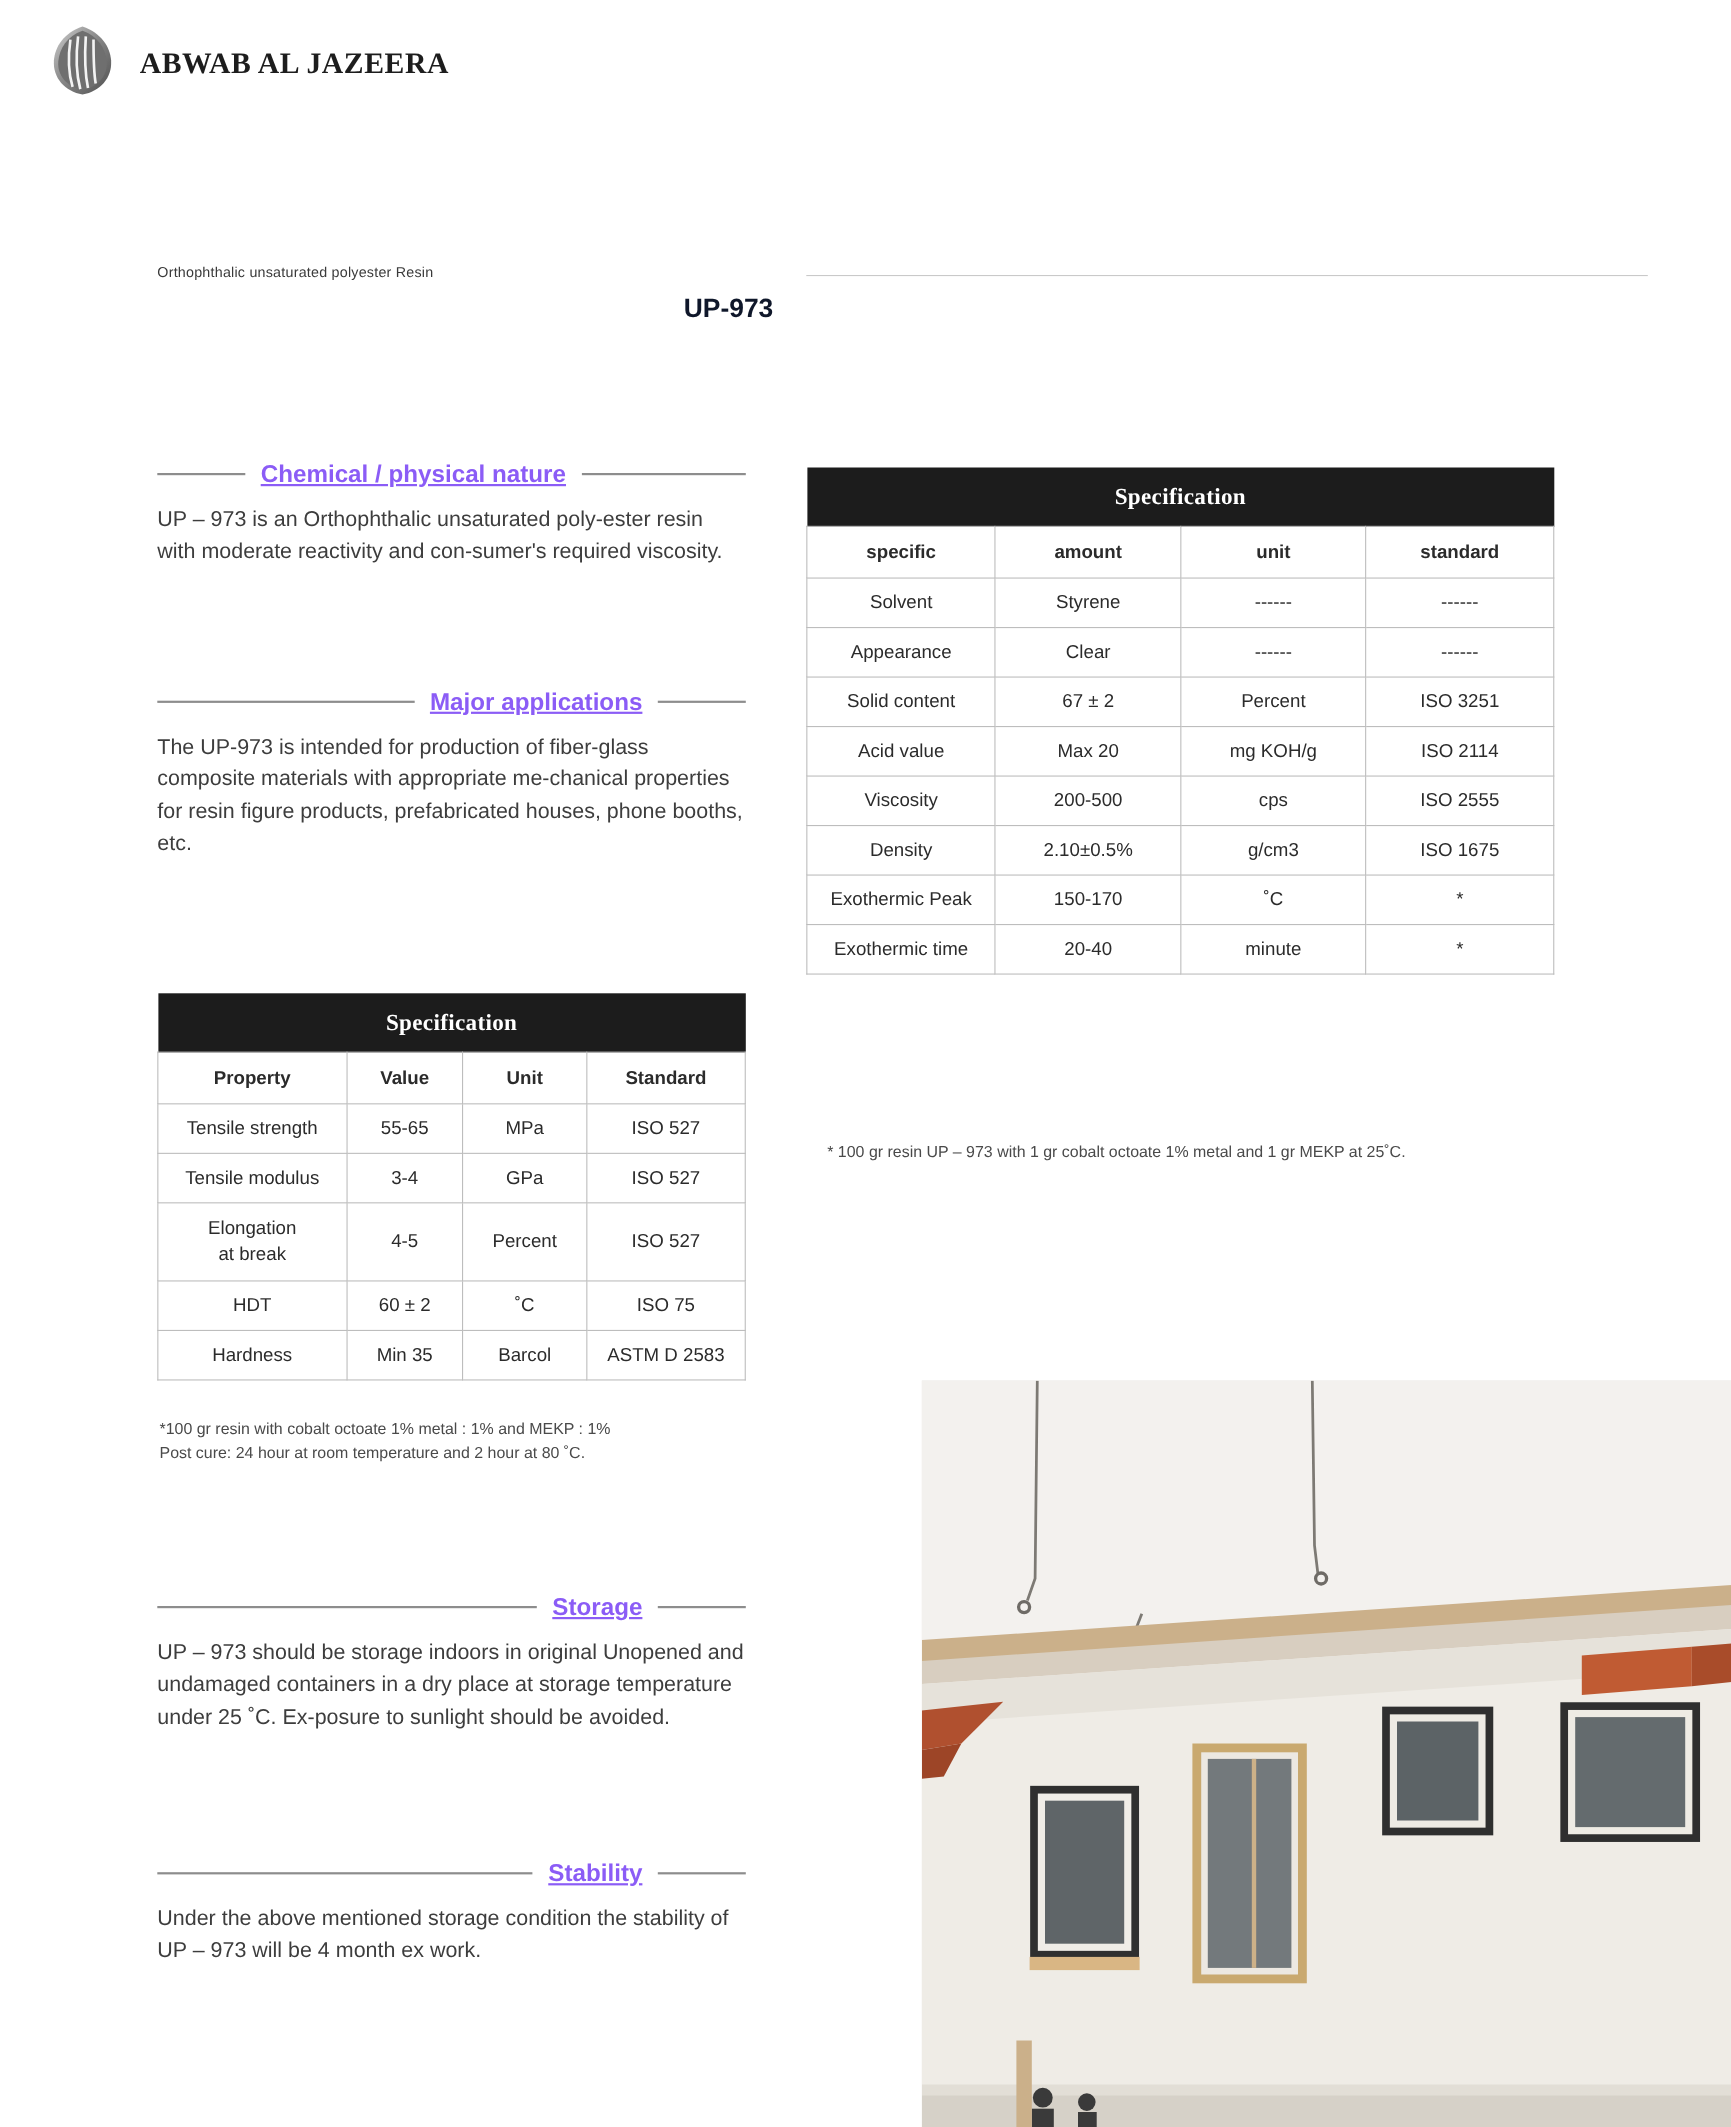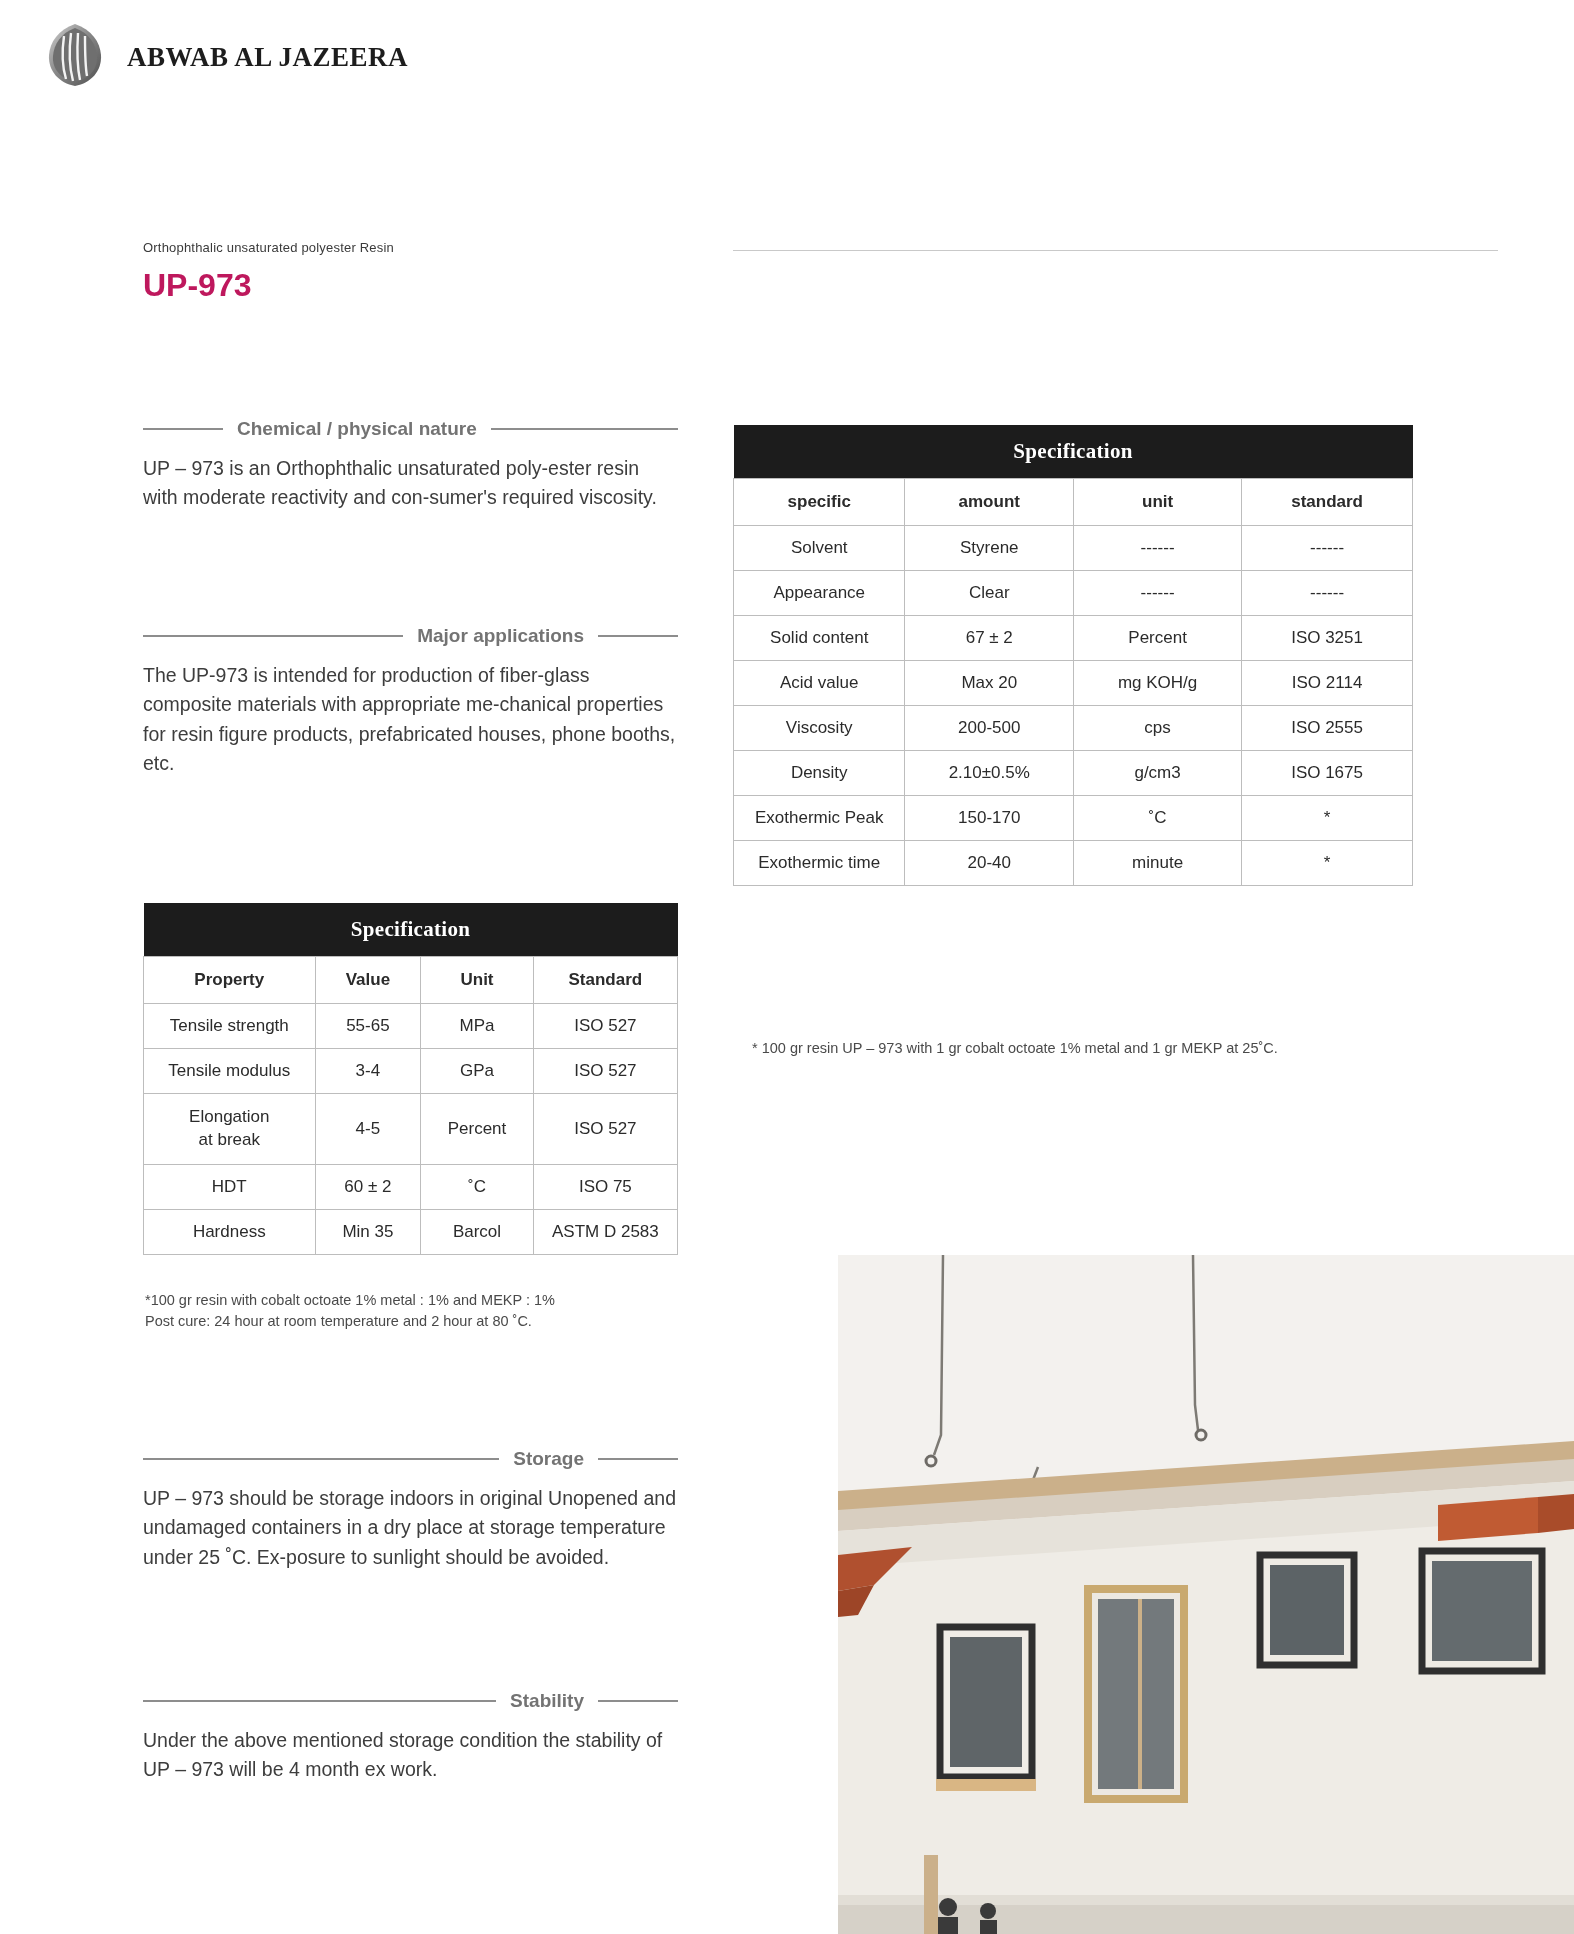--- a/index.html
+++ b/index.html
@@ -50,23 +50,24 @@
     top: 240px;
     width: 560px;
   }
   .product-subtitle {
     font-size: 13px;
     color: #3a3a3a;
     letter-spacing: 0.2px;
   }
   .product-code {
     margin-top: 12px;
-    font-size: 32px;
+    font-size: 24px;
     font-weight: bold;
-    color: #be185d;
+    color: #0f172a;
+    text-align: right;
   }
   .title-rule {
     position: absolute;
     left: 733px;
     top: 250px;
     width: 765px;
     height: 1px;
     background: #c9c9c9;
   }
 
@@ -83,24 +84,25 @@
   }
   .sec-head .rule {
     flex: 1 1 auto;
     height: 2px;
     background: #8d8d8d;
   }
   .sec-head .rule.short {
     flex: 0 0 80px;
   }
   .sec-title {
-    font-size: 19px;
+    font-size: 22px;
     font-weight: bold;
-    color: #737373;
+    color: #8b5cf6;
     white-space: nowrap;
+    text-decoration: underline;
   }
   .sec-body {
     margin-top: 14px;
     font-size: 19.5px;
     line-height: 1.5;
     color: #3d3d3d;
   }
 
   
   .spec-table {

